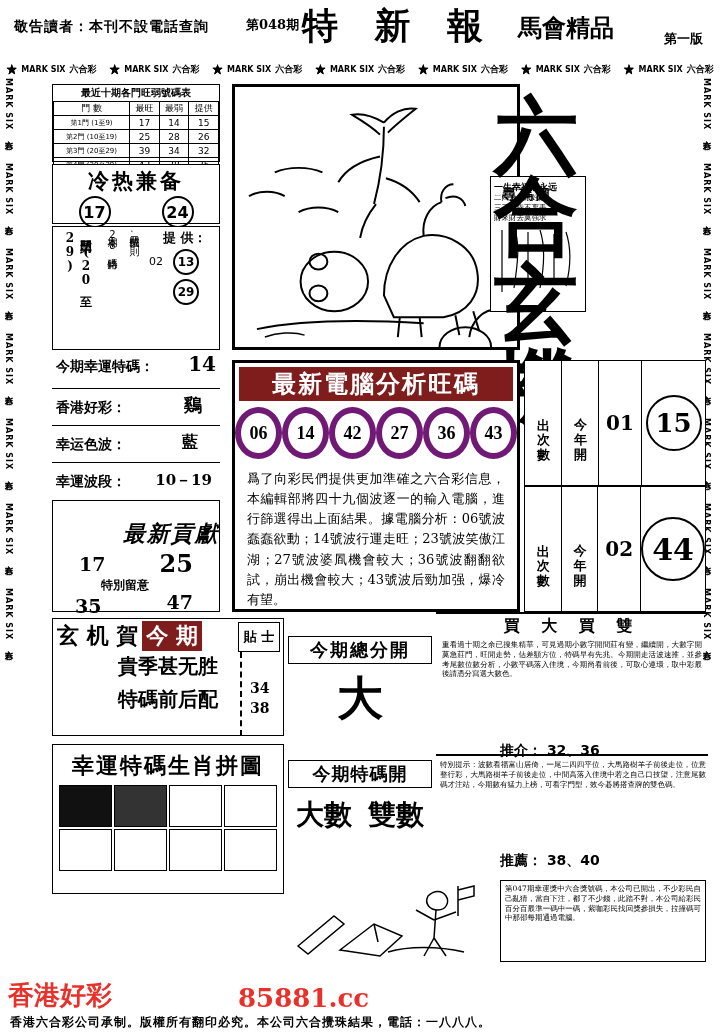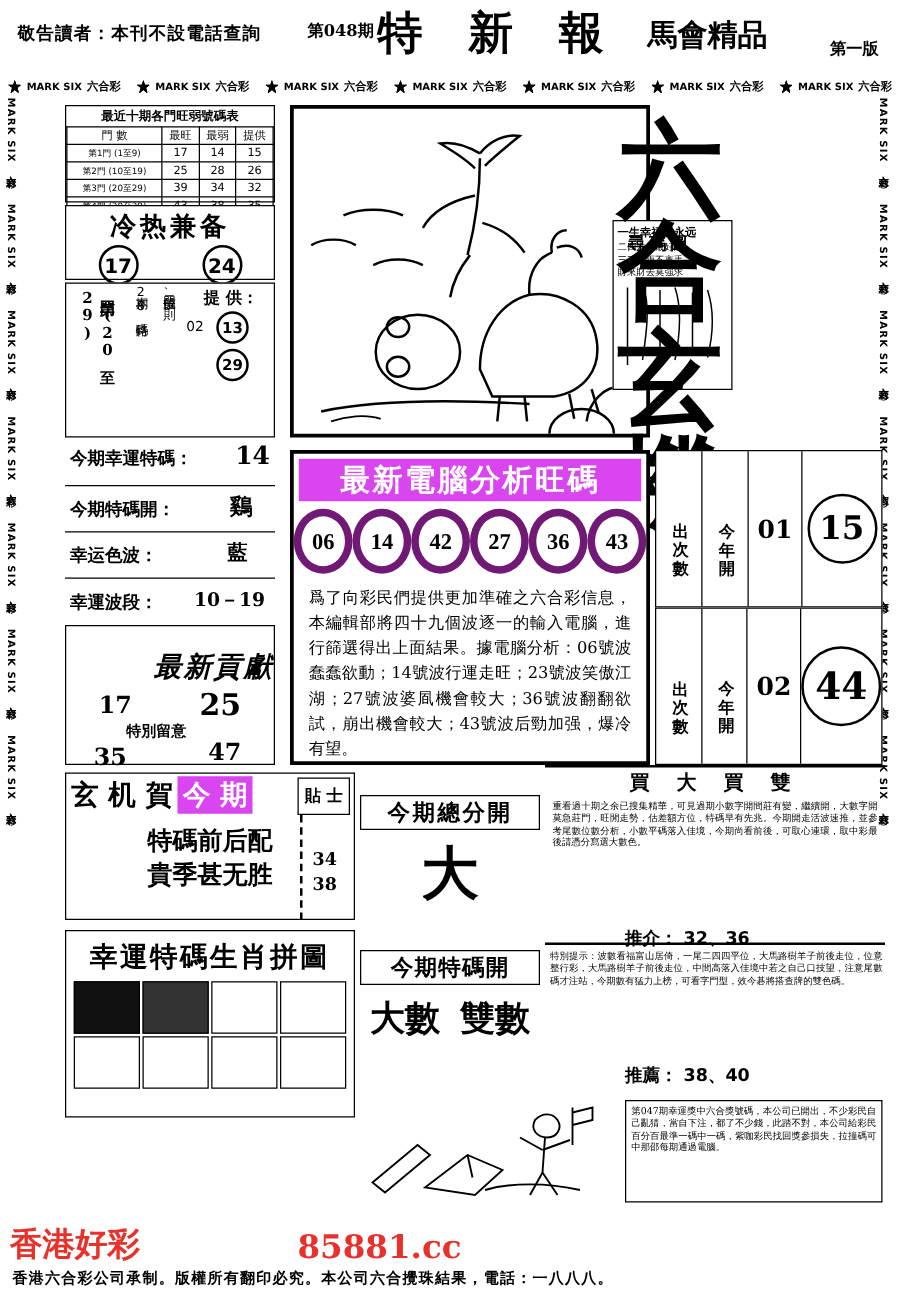--- a/index.html
+++ b/index.html
@@ -43,21 +43,21 @@
   table.t{border-collapse:collapse;width:100%;font-size:9px;}
   table.t td,table.t th{border:1px solid #000;text-align:center;padding:0 1px;height:13px;font-weight:normal;}
   .tcap{font-size:10px;font-weight:bold;text-align:center;padding:1px 0;}
 
   .cnb{font-family:"DejaVu Serif","Liberation Serif",serif;font-weight:bold;}
 
   .circ{border:2px solid #000;border-radius:50%;display:flex;align-items:center;justify-content:center;font-weight:bold;}
 
   .ball{border:6px solid #701a75;border-radius:50%;width:40px;height:40px;display:flex;align-items:center;justify-content:center;font-size:18px;font-weight:bold;font-family:Liberation Serif, serif;}
 
-  .inv{background:#d946ef;color:#fff;}
+  .inv{background:#7f1d1d;color:#fff;}
 
   .dashed{border-left:2px dashed #000;}
 
   .bottombar{position:absolute;left:0;bottom:0;width:720px;height:52px;}
   .bb-red{position:absolute;left:8px;bottom:20px;font-size:26px;font-weight:bold;color:#e8312a;font-family:"DejaVu Serif","Liberation Serif",serif;}
   .bb-red2{position:absolute;left:238px;bottom:20px;font-size:26px;font-weight:bold;color:#e8312a;font-family:"DejaVu Serif","Liberation Serif",serif;}
   .bb-line{position:absolute;left:10px;bottom:2px;font-size:12px;font-weight:bold;letter-spacing:1px;}
 
   .vtext{writing-mode:vertical-rl;text-orientation:upright;}
   .small{font-size:9px;line-height:1.35;}
@@ -196,21 +196,21 @@
       <div class="circ" style="position:absolute;left:120px;top:52px;width:22px;height:22px;font-size:12px;">29</div>
     </div>
   </div>
 
   <div class="bx" style="left:52px;top:352px;width:168px;height:148px;border:none;">
     <div style="position:relative;height:36px;border-bottom:1.5px solid #000;">
       <span class="cnb" style="position:absolute;left:4px;top:6px;font-size:14px;">今期幸運特碼：</span>
       <span class="cnb" style="position:absolute;right:4px;top:0px;font-size:20px;">14</span>
     </div>
     <div style="position:relative;height:36px;border-bottom:1.5px solid #000;">
-      <span class="cnb" style="position:absolute;left:4px;top:10px;font-size:14px;">今期特碼開：</span>
+      <span class="cnb" style="position:absolute;left:4px;top:10px;font-size:14px;">香港好彩：</span>
       <span class="cnb" style="position:absolute;right:18px;top:4px;font-size:18px;">鷄</span>
     </div>
     <div style="position:relative;height:36px;border-bottom:1.5px solid #000;">
       <span class="cnb" style="position:absolute;left:4px;top:10px;font-size:14px;">幸运色波：</span>
       <span class="cnb" style="position:absolute;right:22px;top:6px;font-size:16px;">藍</span>
     </div>
     <div style="position:relative;height:36px;">
       <span class="cnb" style="position:absolute;left:4px;top:10px;font-size:14px;">幸運波段：</span>
       <span class="cnb" style="position:absolute;right:8px;top:8px;font-size:15px;">10－19</span>
     </div>
@@ -364,22 +364,22 @@
       <span class="cnb" style="font-size:28px;">大數</span>
       <span class="cnb" style="font-size:28px;">雙數</span>
     </div>
   </div>
 
   <div class="bx" style="left:52px;top:618px;width:232px;height:118px;">
     <div style="display:flex;align-items:center;padding:2px 4px;">
       <span class="cnb" style="font-size:22px;">玄 机 賀</span>
       <span class="cnb inv" style="font-size:22px;padding:0 4px;margin-left:4px;">今 期</span>
     </div>
+    <div class="cnb" style="text-align:center;font-size:20px;">貴季甚无胜</div>
     <div class="cnb" style="text-align:center;font-size:20px;margin-top:6px;">特碼前后配</div>
-    <div class="cnb" style="text-align:center;font-size:20px;">貴季甚无胜</div>
   </div>
   <div class="bx" style="left:238px;top:622px;width:42px;height:30px;">
     <div class="cnb ctr" style="height:100%;font-size:13px;">貼 士</div>
   </div>
   <div style="position:absolute;left:240px;top:652px;height:84px;" class="dashed"></div>
   <div class="cnb" style="position:absolute;left:250px;top:680px;font-size:14px;">34</div>
   <div class="cnb" style="position:absolute;left:250px;top:700px;font-size:14px;">38</div>
 
   <div class="bx" style="left:52px;top:744px;width:232px;height:150px;">
     <div class="cnb" style="text-align:center;font-size:22px;letter-spacing:2px;margin-top:6px;">幸運特碼生肖拼圖</div>

